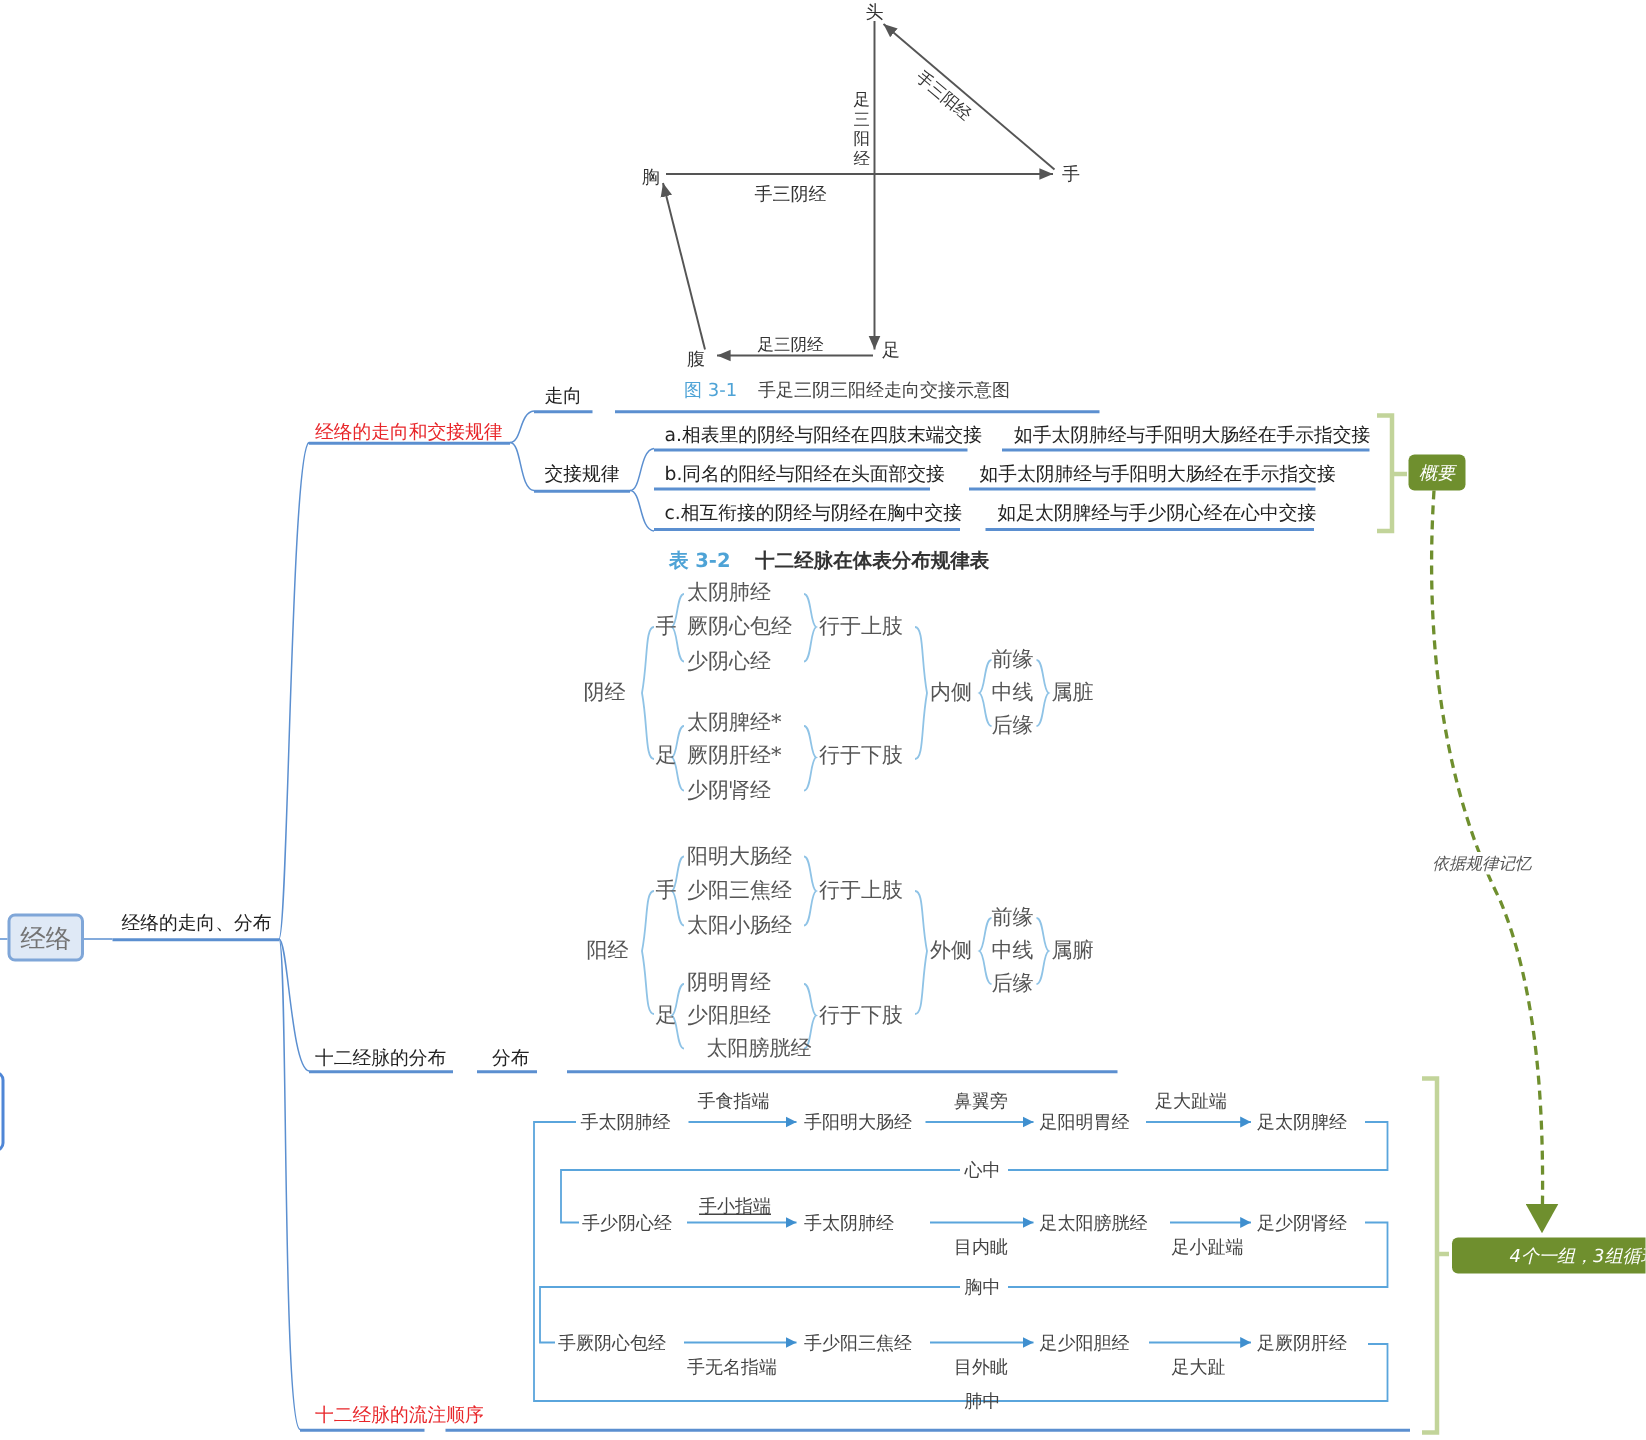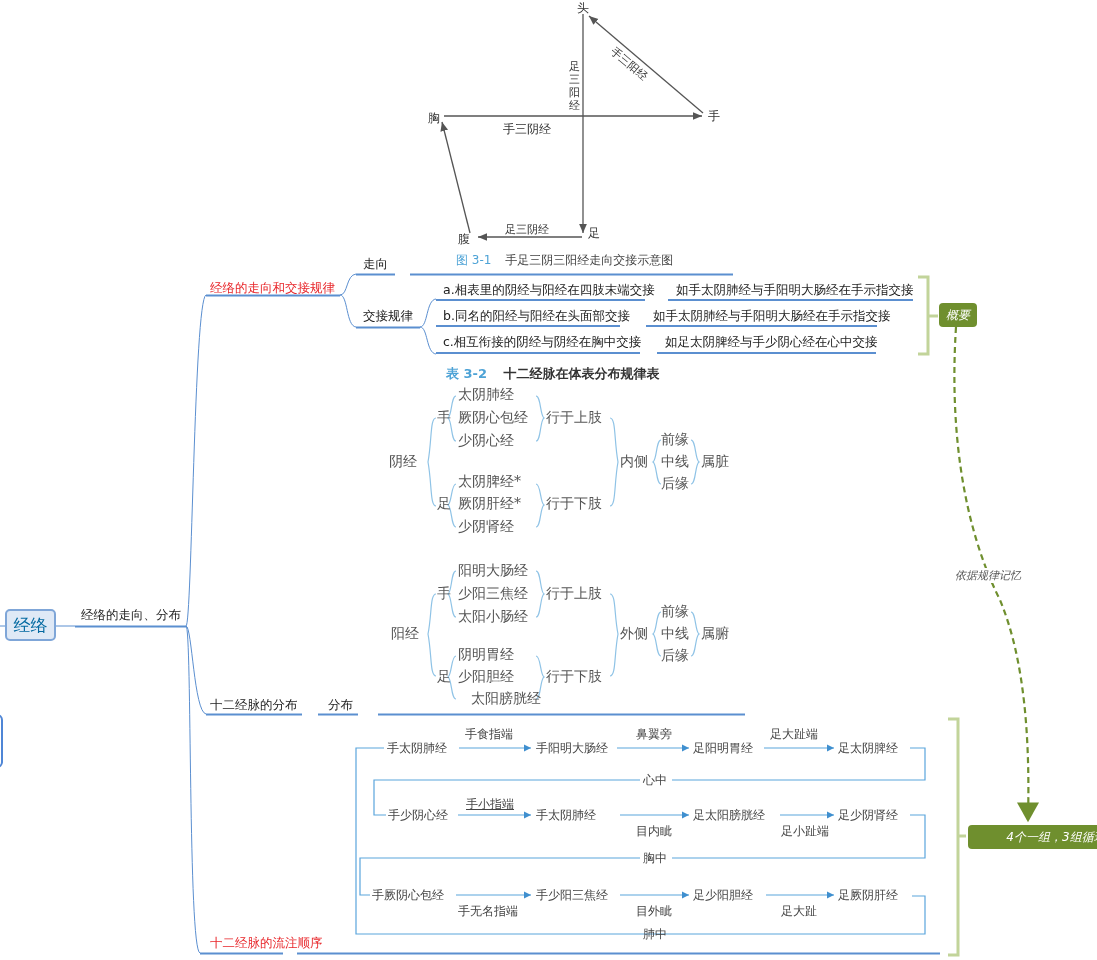--- a/index.html
+++ b/index.html
@@ -8,21 +8,21 @@
   .abs { position:absolute; white-space:nowrap; }
   .fig-text { font-family:"DejaVu Serif", "Liberation Serif", serif; color:#333; }
   .node { font-size:12.5px; color:#222; }
   .red { color:#e8262a; }
   .tbl { font-family:"DejaVu Serif", "Liberation Serif", serif; color:#555; font-size:14px; }
   .flow { font-family:"DejaVu Serif", "Liberation Serif", serif; color:#444; font-size:12px; }
   .caption-num { color:#4ea3d6; }
   .root {
     position:absolute; left:5px; top:609px; width:51px; height:32px;
     border:2px solid #7fa6d8; border-radius:5px; background:#dfe9f6;
-    font-size:17px; display:flex; align-items:center; justify-content:center; color:#0369a1;
+    font-size:17px; display:flex; align-items:center; justify-content:center; color:#737373;
     box-sizing:border-box;
   }
   .ghost-box {
     position:absolute; left:-20px; top:714px; width:23px; height:54px;
     border:2px solid #4f86d6; border-radius:6px; box-sizing:border-box;
   }
   .summary-box {
     position:absolute; background:#6f8f2e; color:#fff; border-radius:4px;
     font-style:italic; font-size:12px; display:flex; align-items:center; justify-content:center;
   }

